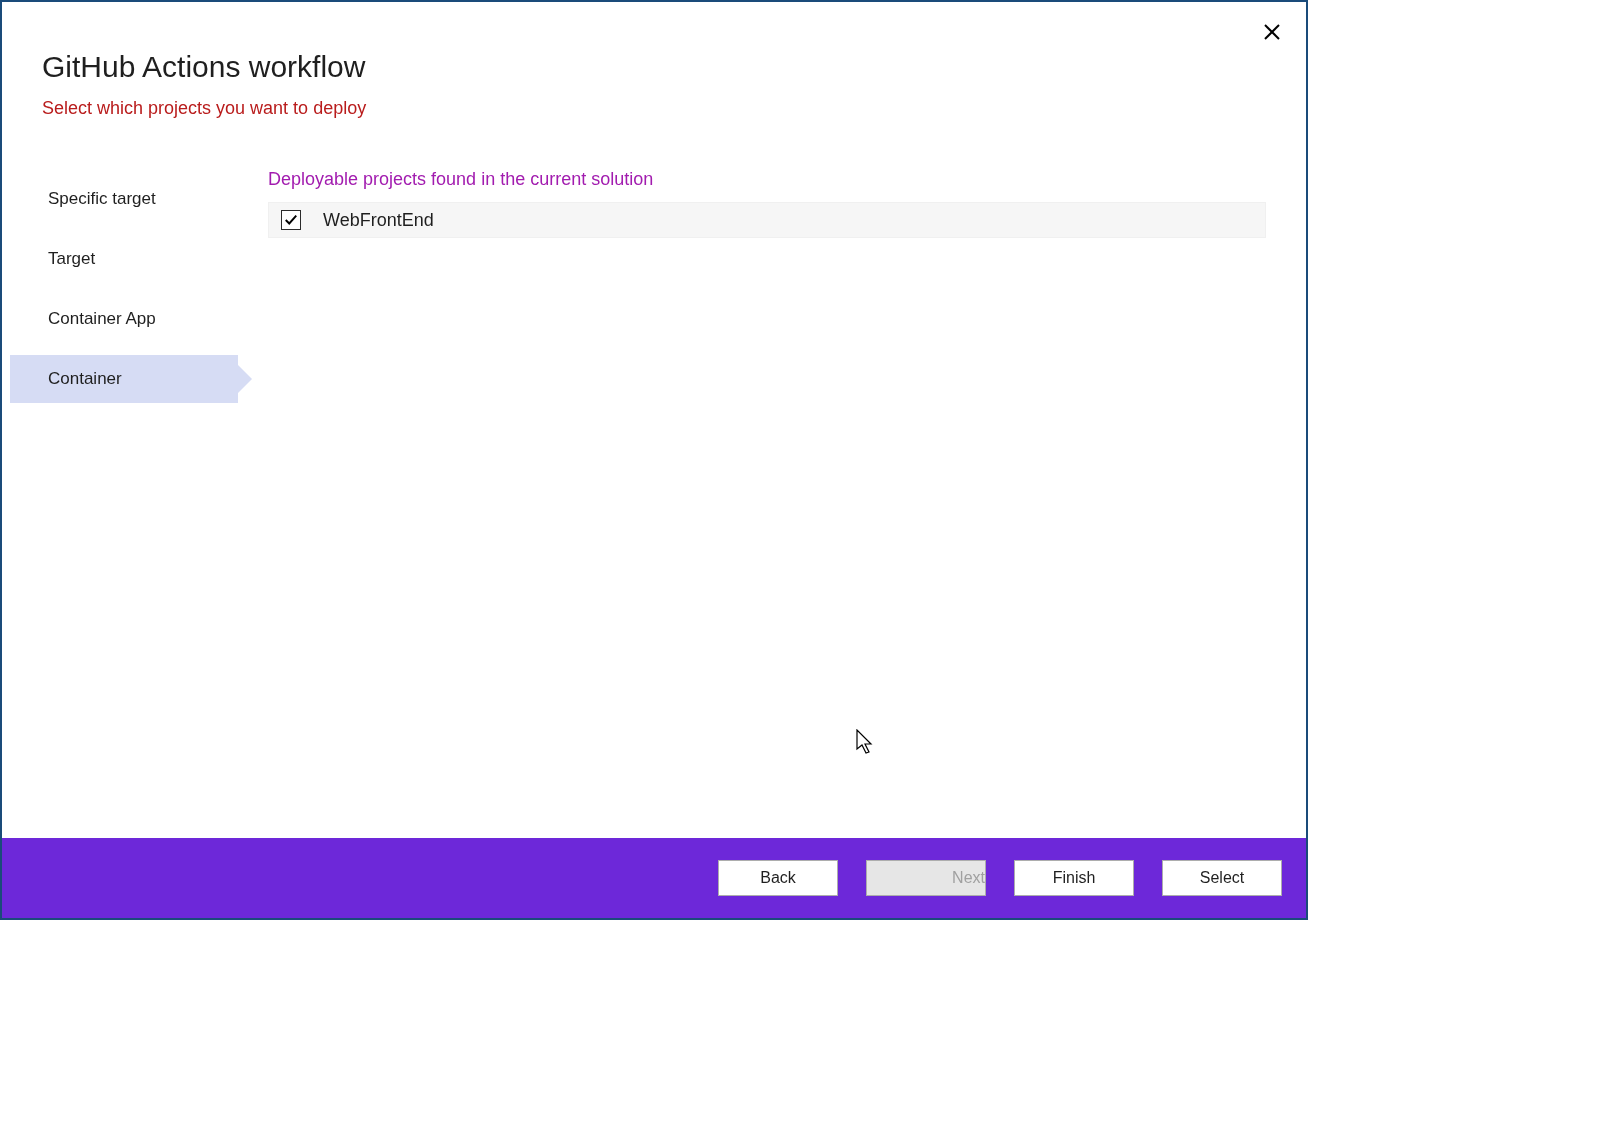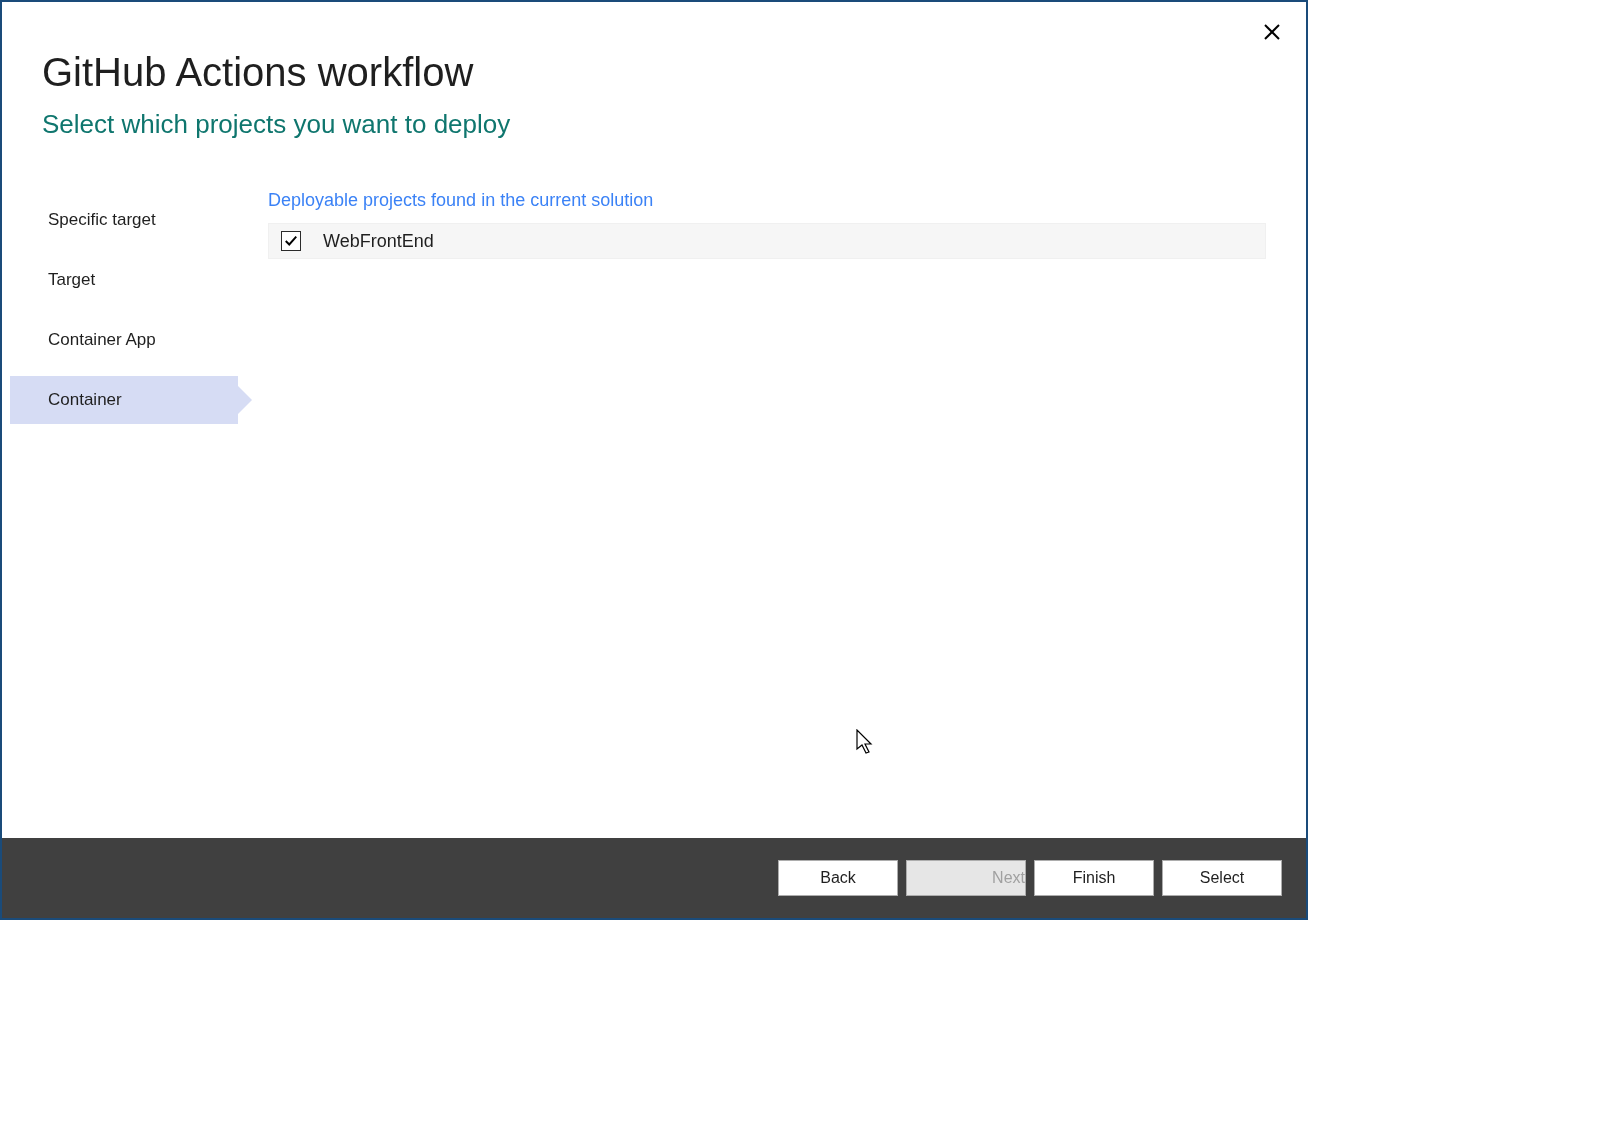--- a/index.html
+++ b/index.html
@@ -29,29 +29,29 @@
       justify-content: center;
     }
     .close-btn svg {
       width: 16px;
       height: 16px;
     }
     .header {
       padding: 48px 40px 20px 40px;
     }
     .title {
-      font-size: 40px;
+      font-size: 30px;
       font-weight: 300;
       color: #1f1f1f;
       margin-bottom: 14px;
     }
     .subtitle {
-      font-size: 26px;
+      font-size: 18px;
       font-weight: 400;
-      color: #0f766e;
+      color: #b91c1c;
     }
     .main {
       display: flex;
       flex: 1;
       padding: 30px 40px 0 8px;
     }
     .sidebar {
       width: 228px;
       flex-shrink: 0;
       padding-top: 6px;
@@ -78,21 +78,21 @@
       border-top: 14px solid transparent;
       border-bottom: 14px solid transparent;
       border-left: 14px solid #d6dcf4;
     }
     .content {
       flex: 1;
       padding-left: 30px;
     }
     .content-label {
       font-size: 18px;
-      color: #3b82f6;
+      color: #a21caf;
       margin-bottom: 12px;
     }
     .project-list {
       background: #f6f6f6;
       border: 1px solid #f0f0f0;
     }
     .project-row {
       display: flex;
       align-items: center;
       padding: 4px 12px;
@@ -113,25 +113,25 @@
       width: 14px;
       height: 14px;
     }
     .project-name {
       font-size: 18px;
       margin-left: 22px;
       color: #1f1f1f;
       text-align: center;
     }
     .footer {
-      background: #404040;
+      background: #6d28d9;
       padding: 22px 24px;
       display: flex;
       justify-content: flex-end;
-      gap: 8px;
+      gap: 28px;
       margin-top: 10px;
     }
     .btn {
       min-width: 120px;
       height: 36px;
       border: 1px solid #adadad;
       background: #ffffff;
       font-size: 16px;
       color: #1f1f1f;
       cursor: pointer;

